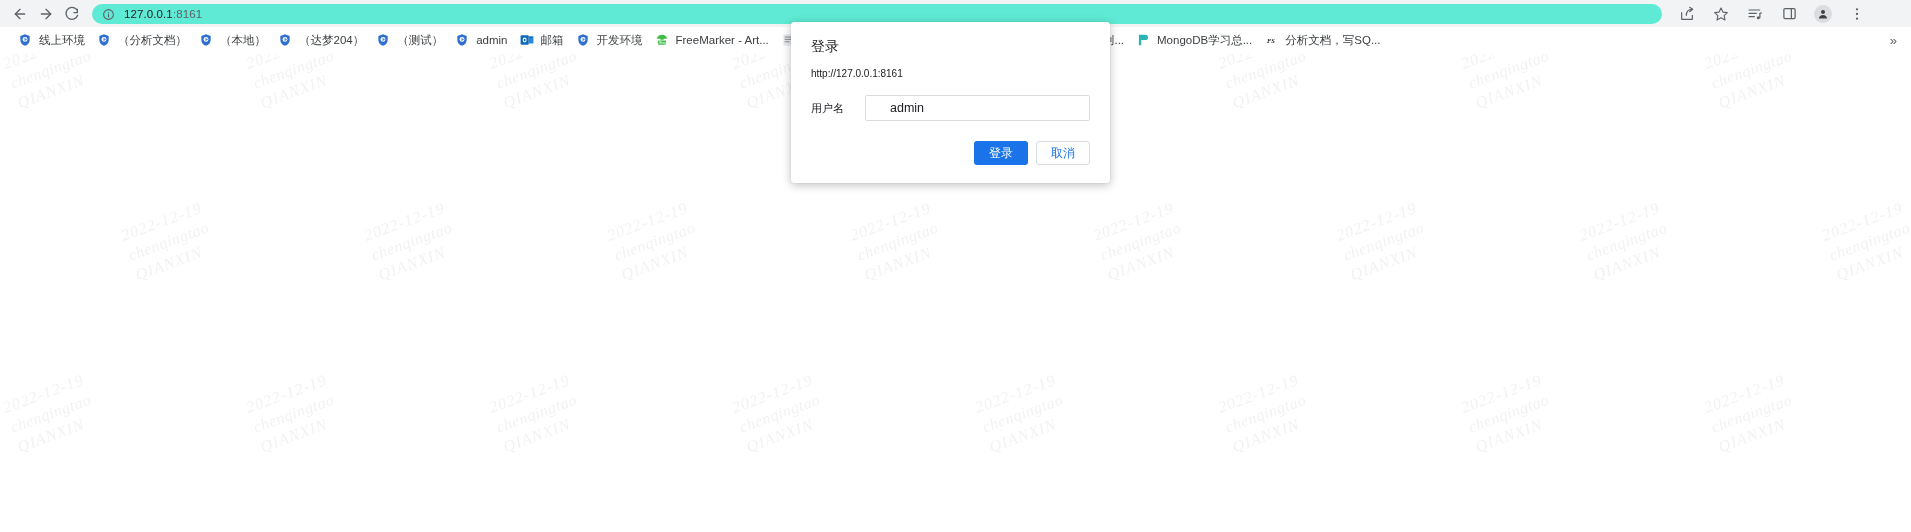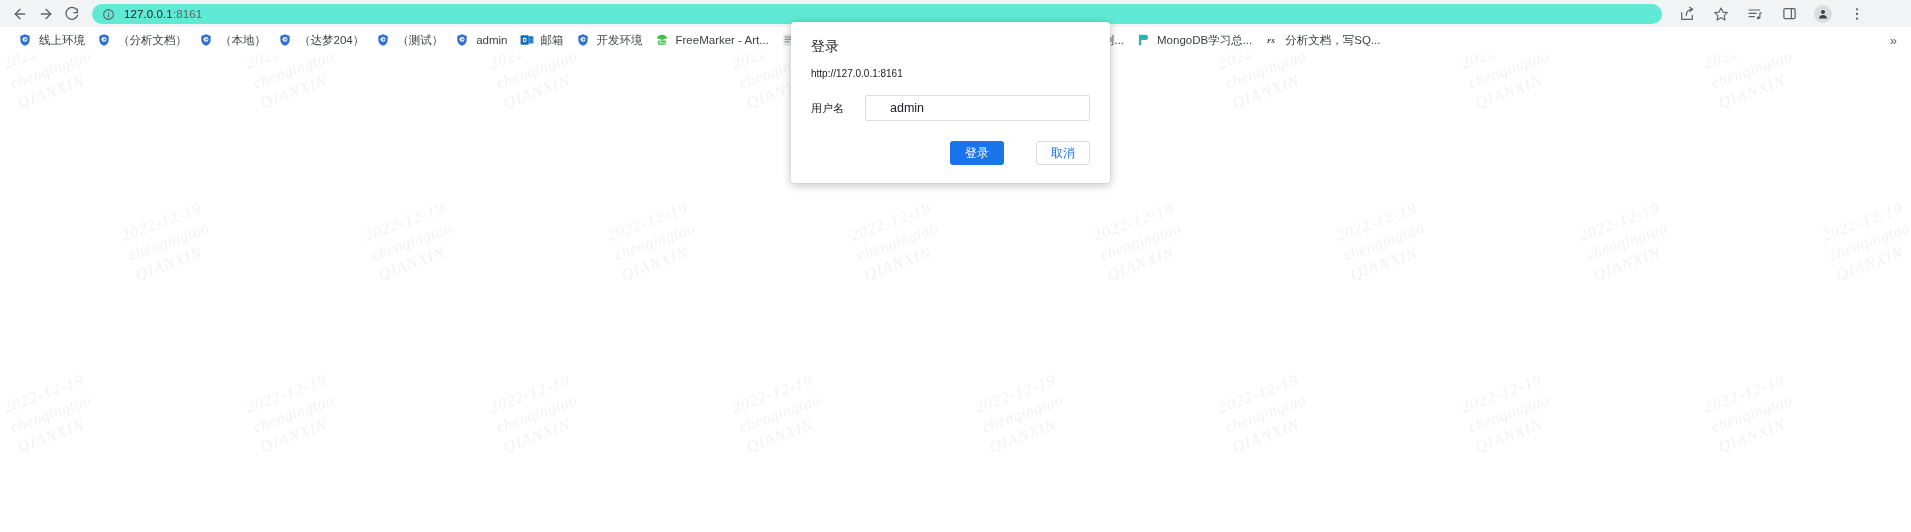--- a/index.html
+++ b/index.html
@@ -233,21 +233,20 @@
     border: 1px solid transparent;
   }
   .btn-primary {
     background: #1a73e8;
     color: #ffffff;
   }
   .btn-secondary {
     background: #ffffff;
     color: #1a73e8;
     border: 1px solid #dadce0;
-    margin-left: 24px;
   }
 </style>
 </head>
 <body>
 
 <div id="browser">
 
   <div id="toolbar">
 
     <div class="nav-btn">

